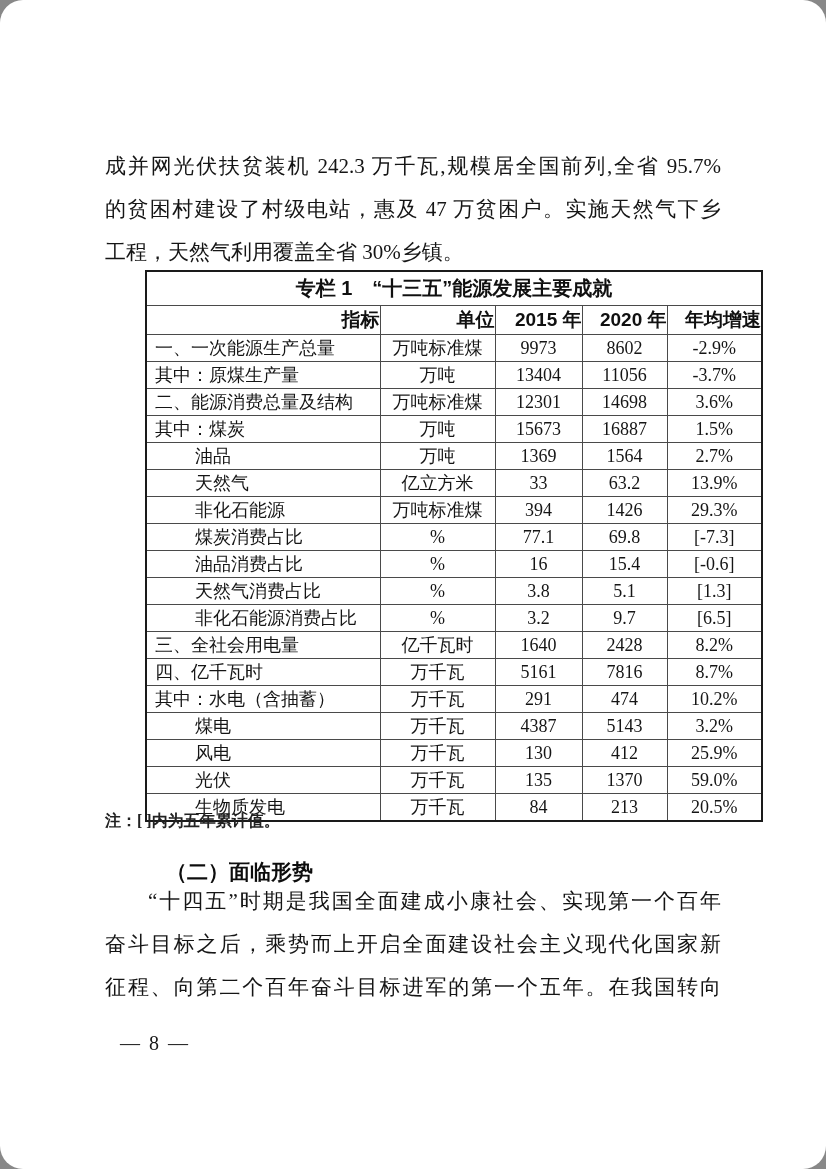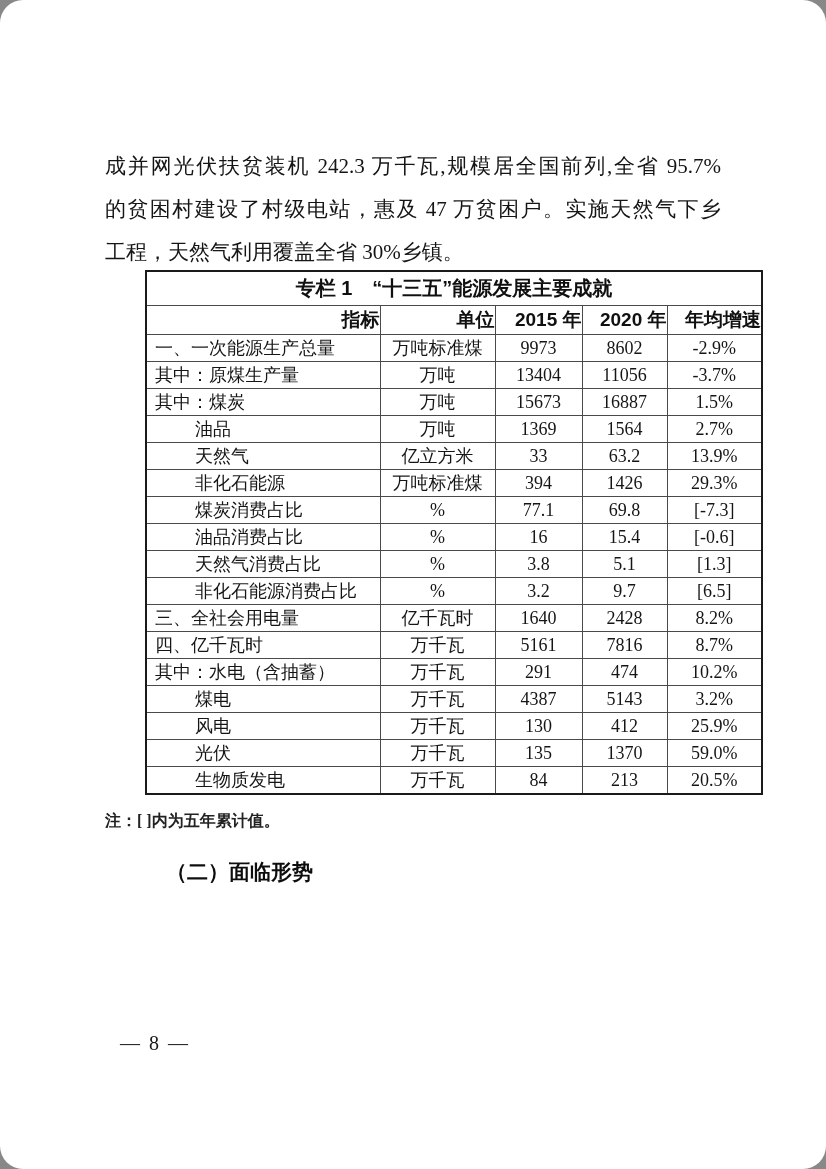--- a/index.html
+++ b/index.html
@@ -143,20 +143,27 @@
           <td class="col-num">-2.9%</td>
         </tr>
         <tr>
           <td class="col-indicator">其中：原煤生产量</td>
           <td class="col-unit">万吨</td>
           <td class="col-num">13404</td>
           <td class="col-num">11056</td>
           <td class="col-num">-3.7%</td>
         </tr>
         <tr>
+          <td class="col-indicator">二、能源消费总量及结构</td>
+          <td class="col-unit">万吨标准煤</td>
+          <td class="col-num">12301</td>
+          <td class="col-num">14698</td>
+          <td class="col-num">3.6%</td>
+        </tr>
+        <tr>
           <td class="col-indicator">其中：煤炭</td>
           <td class="col-unit">万吨</td>
           <td class="col-num">15673</td>
           <td class="col-num">16887</td>
           <td class="col-num">1.5%</td>
         </tr>
         <tr>
           <td class="col-indicator indent">油品</td>
           <td class="col-unit">万吨</td>
           <td class="col-num">1369</td>
@@ -254,16 +261,21 @@
           <td class="col-num">213</td>
           <td class="col-num">20.5%</td>
         </tr>
       </tbody>
   </table>
 
   <div class="note">注：[ ]内为五年累计值。</div>
 
   <h3 class="heading">（二）面临形势</h3>
 
+  <div class="para para-bottom">
+    <div class="tline fill indent2">“十四五”时期是我国全面建成小康社会、实现第一个百年</div>
+    <div class="tline fill">奋斗目标之后，乘势而上开启全面建设社会主义现代化国家新</div>
+    <div class="tline fill">征程、向第二个百年奋斗目标进军的第一个五年。在我国转向</div>
+  </div>
 
   <div class="pagenum">— 8 —</div>
 
 </div>
 
 </body></html>

